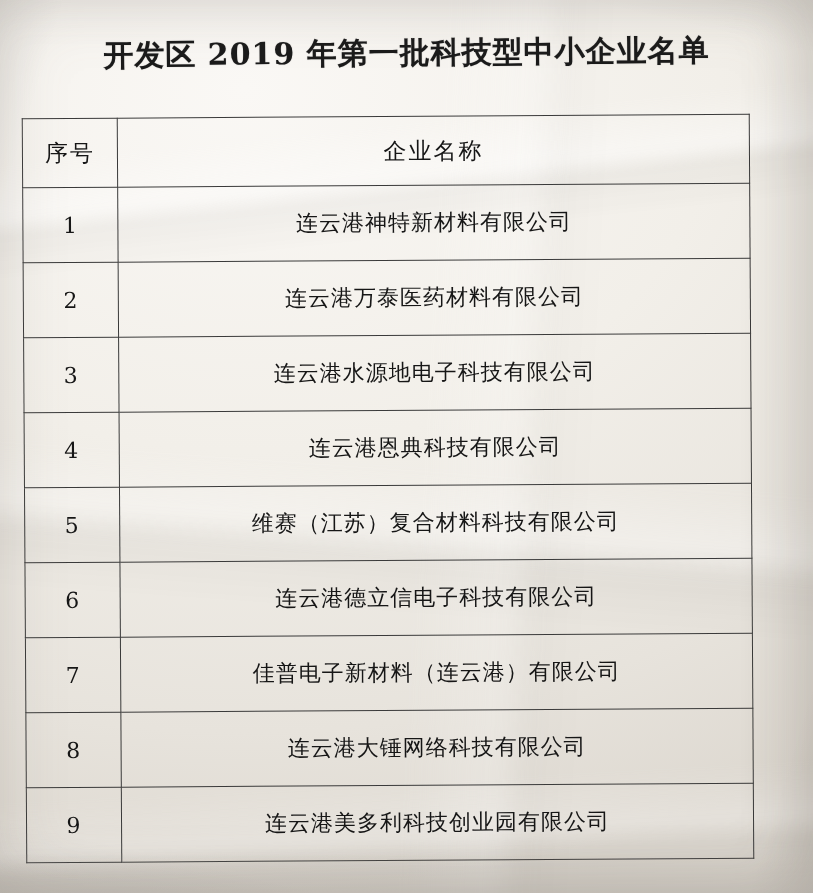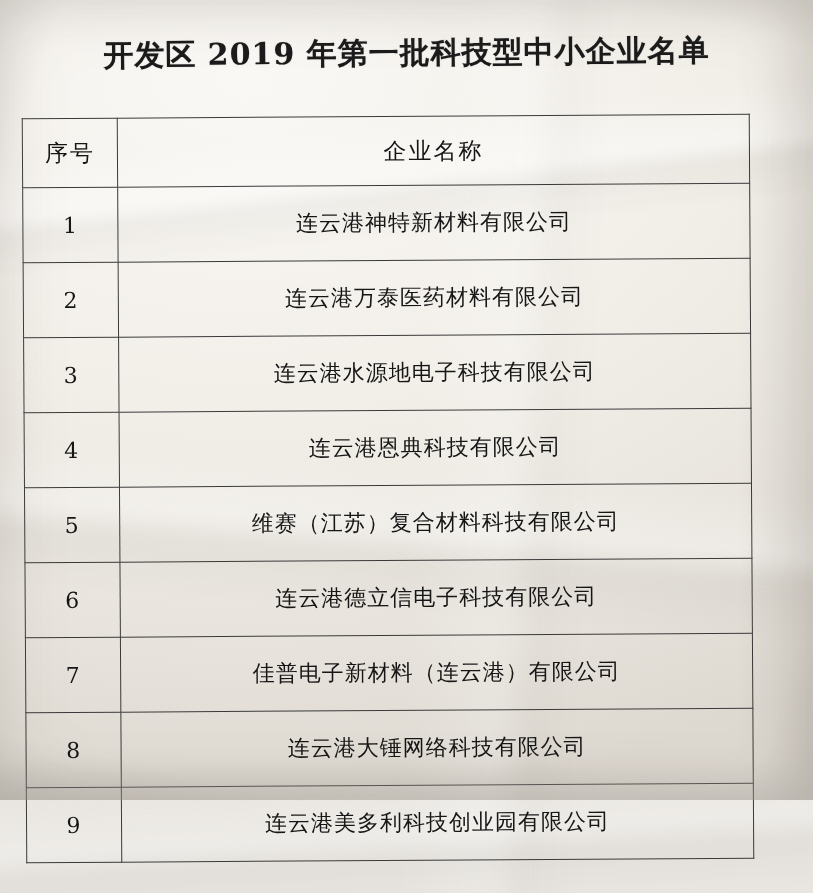--- a/index.html
+++ b/index.html
@@ -11,21 +11,21 @@
     height: 893px;
     overflow: hidden;
     background: #e9e6e1;
     font-family: "DejaVu Serif", "Liberation Serif", serif;
   }
 
   
   #page {
     position: relative;
     width: 813px;
-    height: 800px;
+    height: 893px;
     background:
       linear-gradient(107deg, rgba(0,0,0,0.06) 0%, rgba(0,0,0,0.00) 6%, rgba(0,0,0,0.00) 94%, rgba(0,0,0,0.05) 100%),
       linear-gradient(193deg, rgba(0,0,0,0.05) 0%, rgba(0,0,0,0.00) 5%, rgba(0,0,0,0.00) 93%, rgba(0,0,0,0.06) 100%),
       radial-gradient(130% 90% at 30% 10%, #faf8f5 0%, #f2efe9 45%, #e7e3dc 80%, #ddd8d0 100%);
   }
   
   .crease {
     position: absolute;
     pointer-events: none;
   }

